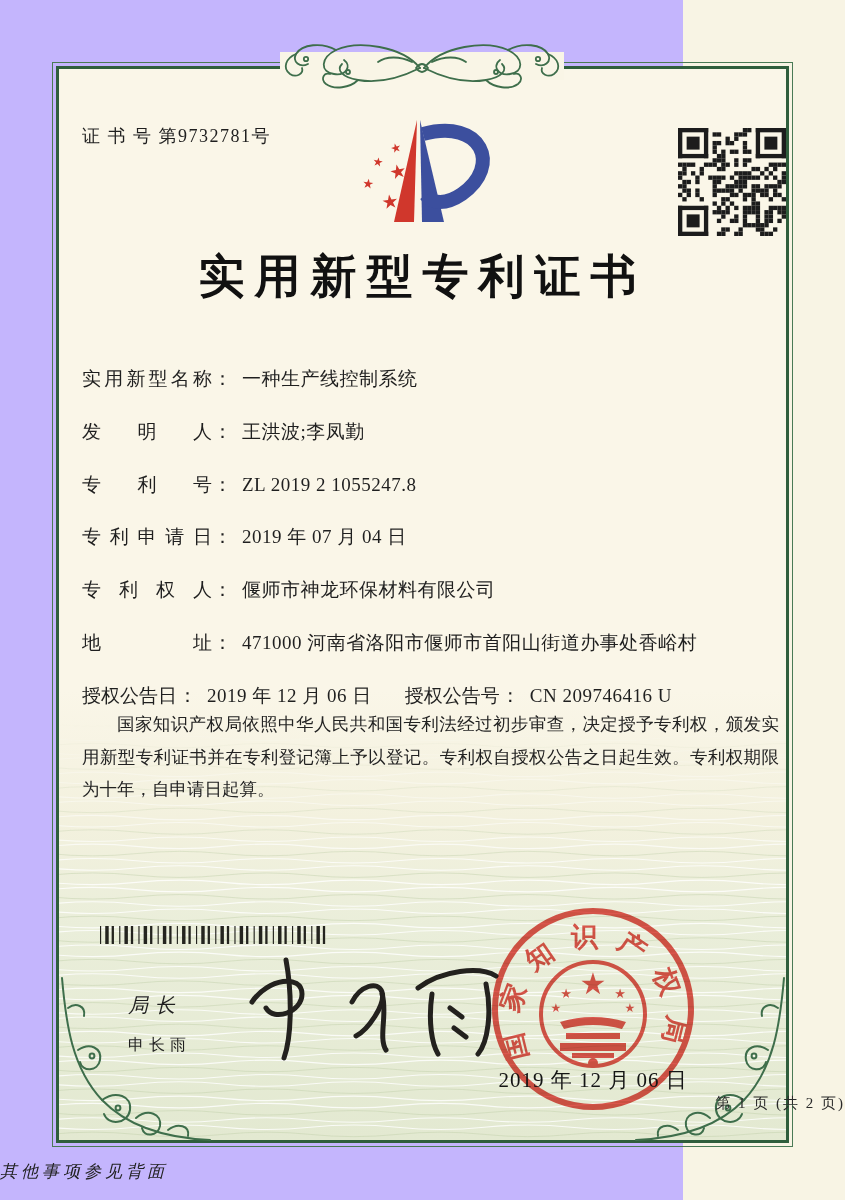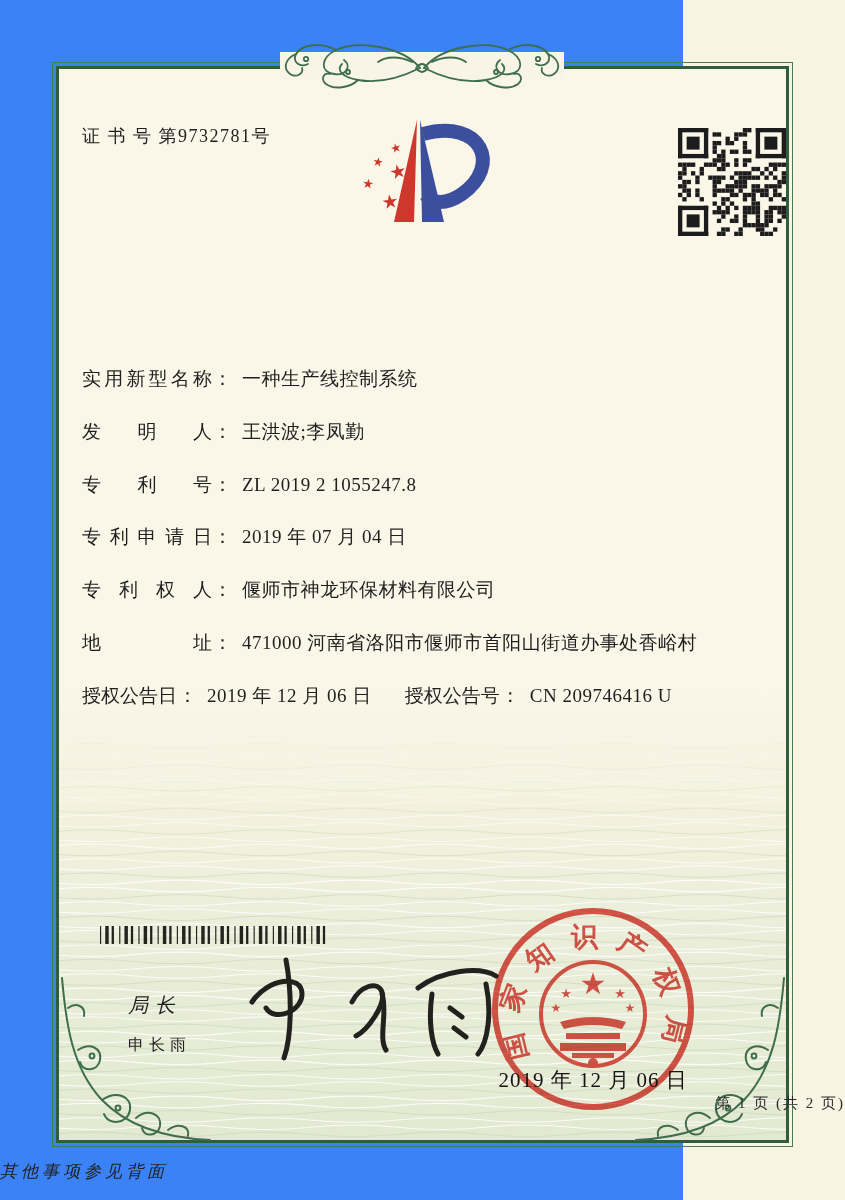--- a/index.html
+++ b/index.html
@@ -3,21 +3,21 @@
 <meta charset="utf-8">
 <style>
   html,body{margin:0;padding:0;}
   body{
     width:845px;height:1200px;
     background:#f8f4e4;
     font-family:"Liberation Serif","DejaVu Serif",serif;
     color:#1f1f1f;
     overflow:hidden;
   }
-  .page{position:relative;width:683px;height:1200px;background:#3b82f6;}
+  .page{position:relative;width:683px;height:1200px;background:#c4b5fd;}
 
   
   .frame{
     position:absolute;left:52px;top:62px;width:741px;height:1085px;
     border:1.5px solid #4a7a55;
     box-sizing:border-box;
   }
   .frame-inner{
     position:absolute;inset:3px;
     border:3px solid #2f5e3c;
@@ -412,20 +412,21 @@
       <rect x="96.80000000000001" y="101.2" width="4.4" height="4.4"></rect>
       <rect x="39.6" y="105.60000000000001" width="4.4" height="4.4"></rect>
       <rect x="44" y="105.60000000000001" width="4.4" height="4.4"></rect>
       <rect x="57.2" y="105.60000000000001" width="4.4" height="4.4"></rect>
       <rect x="61.60000000000001" y="105.60000000000001" width="4.4" height="4.4"></rect>
       <rect x="83.60000000000001" y="105.60000000000001" width="4.4" height="4.4"></rect>
       <rect x="88" y="105.60000000000001" width="4.4" height="4.4"></rect>
       <rect x="92.4" y="105.60000000000001" width="4.4" height="4.4"></rect>
     </svg>
 
+  <div class="title">实用新型专利证书</div>
 
   <div class="fields">
     <div class="f-row">
       <span class="jchars">
           <span>实</span>
           <span>用</span>
           <span>新</span>
           <span>型</span>
           <span>名</span>
           <span>称</span>
@@ -467,20 +468,21 @@
           <span>地</span>
           <span>址</span>
         </span><span class="f-colon">：</span><span class="f-val">471000 河南省洛阳市偃师市首阳山街道办事处香峪村</span>
     </div>
     <div class="f-row">
       <span>授权公告日</span><span class="f-colon">：</span><span class="f-val">2019 年 12 月 06 日</span><span class="f-pair2">授权公告号</span><span class="f-colon">：</span><span class="f-val">CN 209746416 U</span>
     </div>
   </div>
 
   <div class="body-text">
+    <p>国家知识产权局依照中华人民共和国专利法经过初步审查，决定授予专利权，颁发实用新型专利证书并在专利登记簿上予以登记。专利权自授权公告之日起生效。专利权期限为十年，自申请日起算。</p>
   </div>
 
   <svg id="barcode-svg" class="barcode" viewBox="0 0 226 18" preserveAspectRatio="none">
       <rect x="0.00" y="0" width="1.15" height="18" fill="#24241f"></rect>
       <rect x="5.25" y="0" width="3.45" height="18" fill="#24241f"></rect>
       <rect x="11.65" y="0" width="2.30" height="18" fill="#24241f"></rect>
       <rect x="19.20" y="0" width="1.15" height="18" fill="#24241f"></rect>
       <rect x="24.45" y="0" width="3.45" height="18" fill="#24241f"></rect>
       <rect x="30.85" y="0" width="2.30" height="18" fill="#24241f"></rect>
       <rect x="38.40" y="0" width="1.15" height="18" fill="#24241f"></rect>

